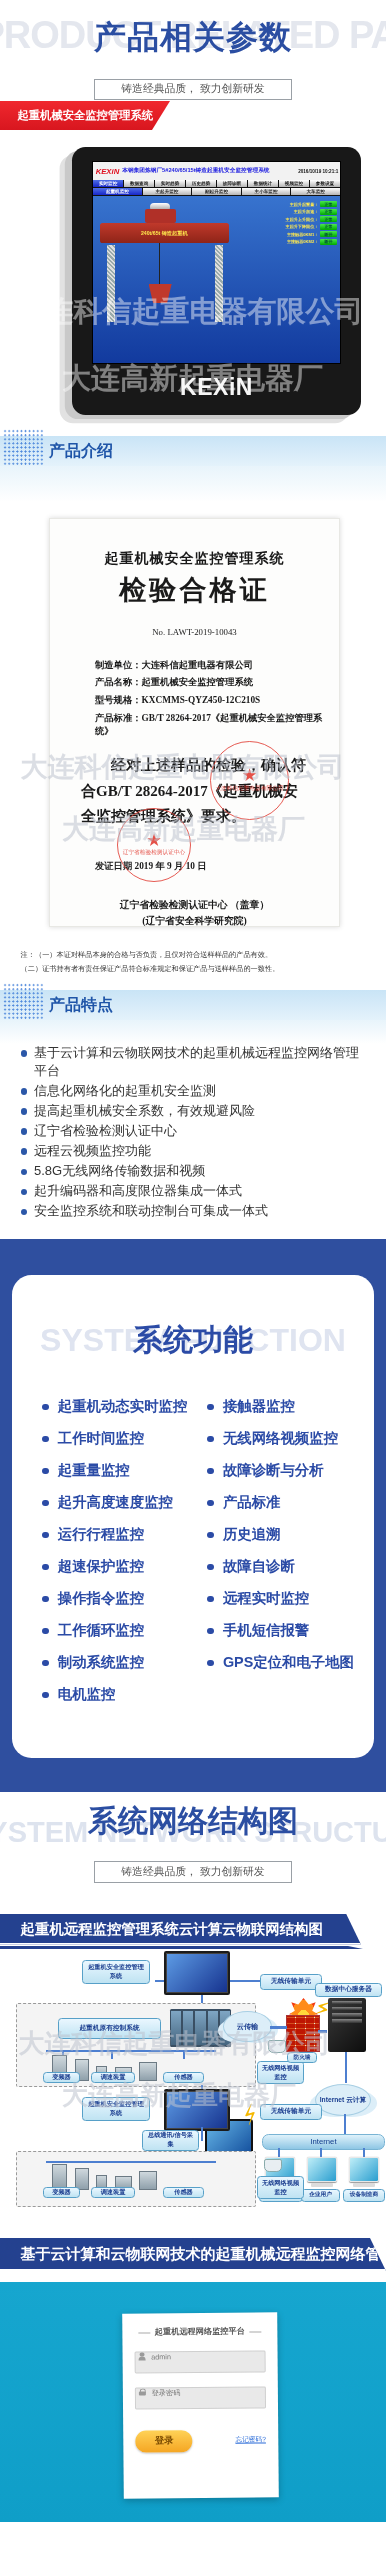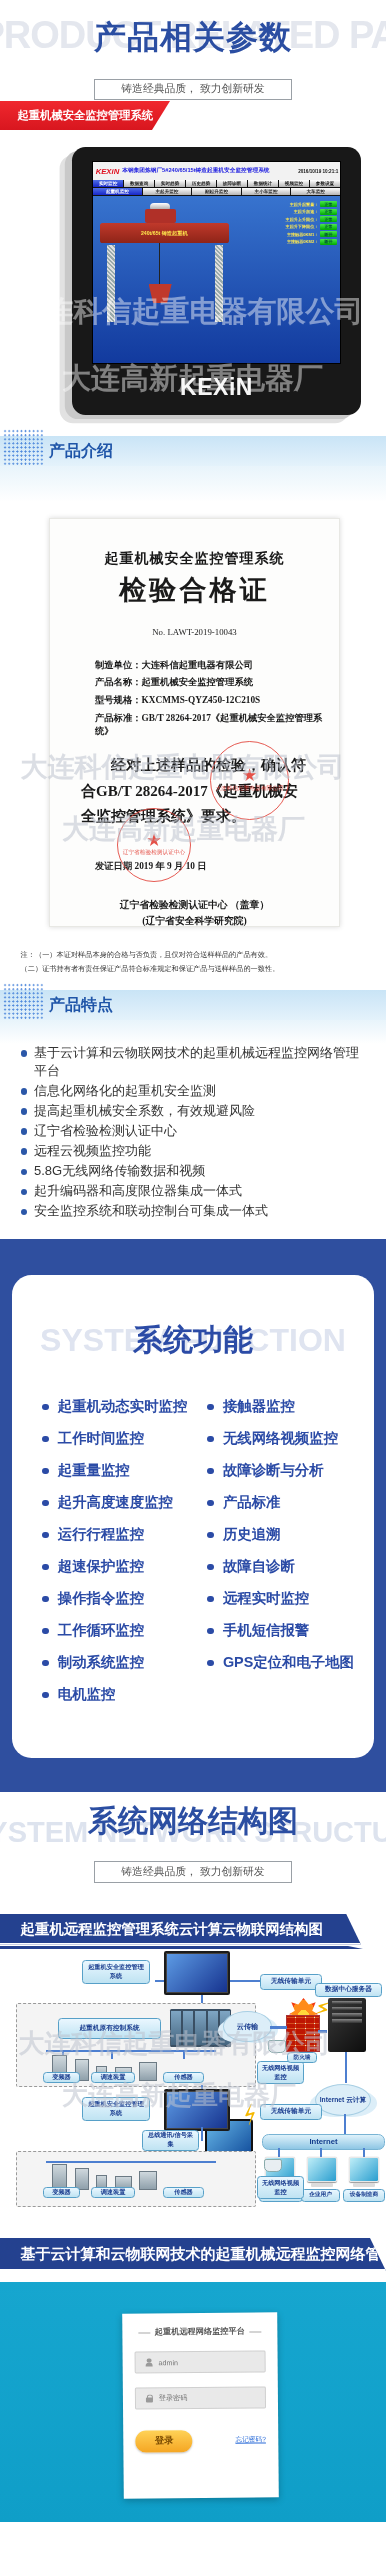--- a/index.html
+++ b/index.html
@@ -82,35 +82,35 @@
   .mon .scr{width:100%;height:100%;background:linear-gradient(135deg,#5d9be4,#16338f);box-sizing:border-box;border:0.5px solid #444;}
   .plc{position:absolute;background:#3a4f63;border-radius:1.5px;display:flex;}
   .plc i{flex:1;margin:2.1px 1px;background:linear-gradient(180deg,#7fa6c4,#45657f);}
   .dev{position:absolute;display:flex;align-items:flex-end;}
   .dev i{display:block;background:linear-gradient(180deg,#cfd8dd,#8fa0ab);border:0.5px solid #6c7a84;margin-right:7.2px;}
   .cloud{position:absolute;background:#dceef8;border:1px solid #a8cfe4;border-radius:50%;display:flex;align-items:center;justify-content:center;color:#1a3d8f;font-weight:bold;text-align:center;box-shadow:8.2px 3.1px 0 -2.1px #dceef8,-8.2px 4.1px 0 -3.1px #dceef8;}
   .fw{position:absolute;background:repeating-linear-gradient(0deg,#d84318 0 4.6px,#f2f2f2 4.6px 5.7px),repeating-linear-gradient(90deg,#e05522 0 8.2px,#f0f0f0 8.2px 9.3px);background-blend-mode:multiply;border:0.5px solid #a33;}
   .flame{position:absolute;width:29px;height:23px;background:radial-gradient(ellipse at 50% 100%,#ffd73a 0 35%,#ff8c1a 35% 65%,#f43e12 65% 100%);clip-path:polygon(50% 0,68% 28%,92% 18%,80% 55%,100% 70%,70% 78%,62% 100%,38% 100%,30% 78%,0 70%,20% 55%,8% 18%,32% 28%);}
   .server{position:absolute;background:linear-gradient(135deg,#3a3a3a,#0d0d0d);border-radius:2.1px;}
   .server i{display:block;height:3.6px;margin:2.6px 3.6px;background:linear-gradient(180deg,#888,#333);}
-  .pipe{position:absolute;height:13.4px;background:linear-gradient(180deg,#dff2fb,#8ec6e4);border:0.5px solid #79b4d4;border-radius:6.7px;color:#123c8c;font-weight:bold;text-align:center;line-height:13.4px;font-size:7.7px;}
+  .pipe{position:absolute;height:13.4px;background:linear-gradient(180deg,#dff2fb,#8ec6e4);border:0.5px solid #79b4d4;border-radius:6.7px;color:#123c8c;font-weight:normal;text-align:center;line-height:13.4px;font-size:7.7px;}
   .pc{position:absolute;width:30px;}
   .pc .scrn{height:23px;background:linear-gradient(135deg,#bfeef8,#2a9ecf);border:1.5px solid #e8e8e8;border-radius:2.1px;box-shadow:0 0.5px 1px #999;}
   .pc .base{height:4.1px;background:#dcdcdc;margin:1px 4.1px 0;border-radius:1px;}
   .tab{position:absolute;width:44px;height:32px;background:#111;border-radius:3.1px;padding:2.1px;}
   .tab .scr{width:100%;height:100%;background:linear-gradient(135deg,#67b7e8,#14509e);}
   .bolt{position:absolute;color:#f5b800;font-size:24px;font-weight:bold;transform:rotate(12deg);}
   .dline{position:absolute;background:#4d7fd0;}
   
   .bb2{width:386px;height:33px;background:#24418f;clip-path:polygon(0 0,370px 0,386px 100%,0 100%);color:#fff;font-size:15px;font-weight:bold;line-height:31px;padding-left:20.6px;box-sizing:border-box;border-bottom:2.6px solid #fff;}
   .login{position:relative;height:240px;background:linear-gradient(180deg,#16a6cf,#0f9ec8);overflow:hidden;}
   .login-card{position:absolute;left:123px;top:31px;width:155px;height:185px;background:#fff;box-shadow:0 2.1px 7.2px rgba(0,0,0,.25);transform:rotate(-.5deg);padding:13.4px 12.4px;box-sizing:border-box;}
   .lc-title{display:flex;align-items:center;color:#555;font-size:8.2px;font-weight:bold;white-space:nowrap;}
   .lc-title::before,.lc-title::after{content:"";flex:1;height:0.5px;background:#aaa;margin:0 4.1px;}
-  .lc-input{display:flex;align-items:center;background:#e9e9e9;border:0.5px solid #d0d0d0;border-radius:1.5px;height:20.6px;margin-top:13.4px;padding:0 9px;color:#777;font-size:7.2px;}
+  .lc-input{display:flex;background:#e9e9e9;border:0.5px solid #d0d0d0;border-radius:1.5px;height:20.6px;margin-top:13.4px;padding:0 2px;color:#777;font-size:7.2px;}
   .lc-input .ic{width:8.2px;height:8.2px;margin-right:5.2px;position:relative;}
   .ic-user::before{content:"";position:absolute;left:2.1px;top:0;width:4.1px;height:4.1px;border-radius:50%;background:#9a9a9a;}
   .ic-user::after{content:"";position:absolute;left:0.5px;top:4.1px;width:7.2px;height:4.1px;border-radius:3.6px 3.6px 0 0;background:#9a9a9a;}
   .ic-lock::before{content:"";position:absolute;left:1px;top:3.1px;width:6.2px;height:4.6px;background:#9a9a9a;border-radius:1px;}
   .ic-lock::after{content:"";position:absolute;left:2.1px;top:0.5px;width:3.1px;height:4.1px;border:1px solid #9a9a9a;border-bottom:none;border-radius:2.6px 2.6px 0 0;}
   .lc-row{display:flex;align-items:center;justify-content:space-between;margin-top:20.6px;}
   .lc-btn{width:57px;height:21.6px;border:none;border-radius:10.8px;background:linear-gradient(180deg,#ffd257,#f5a623);color:#7a4a00;font-size:9.3px;font-weight:bold;box-shadow:0 1px 2.1px rgba(0,0,0,.25);}
   .lc-link{color:#2a6bd8;font-size:6.7px;text-decoration:underline;}
   .gap{background:#fff;}
 </style>

